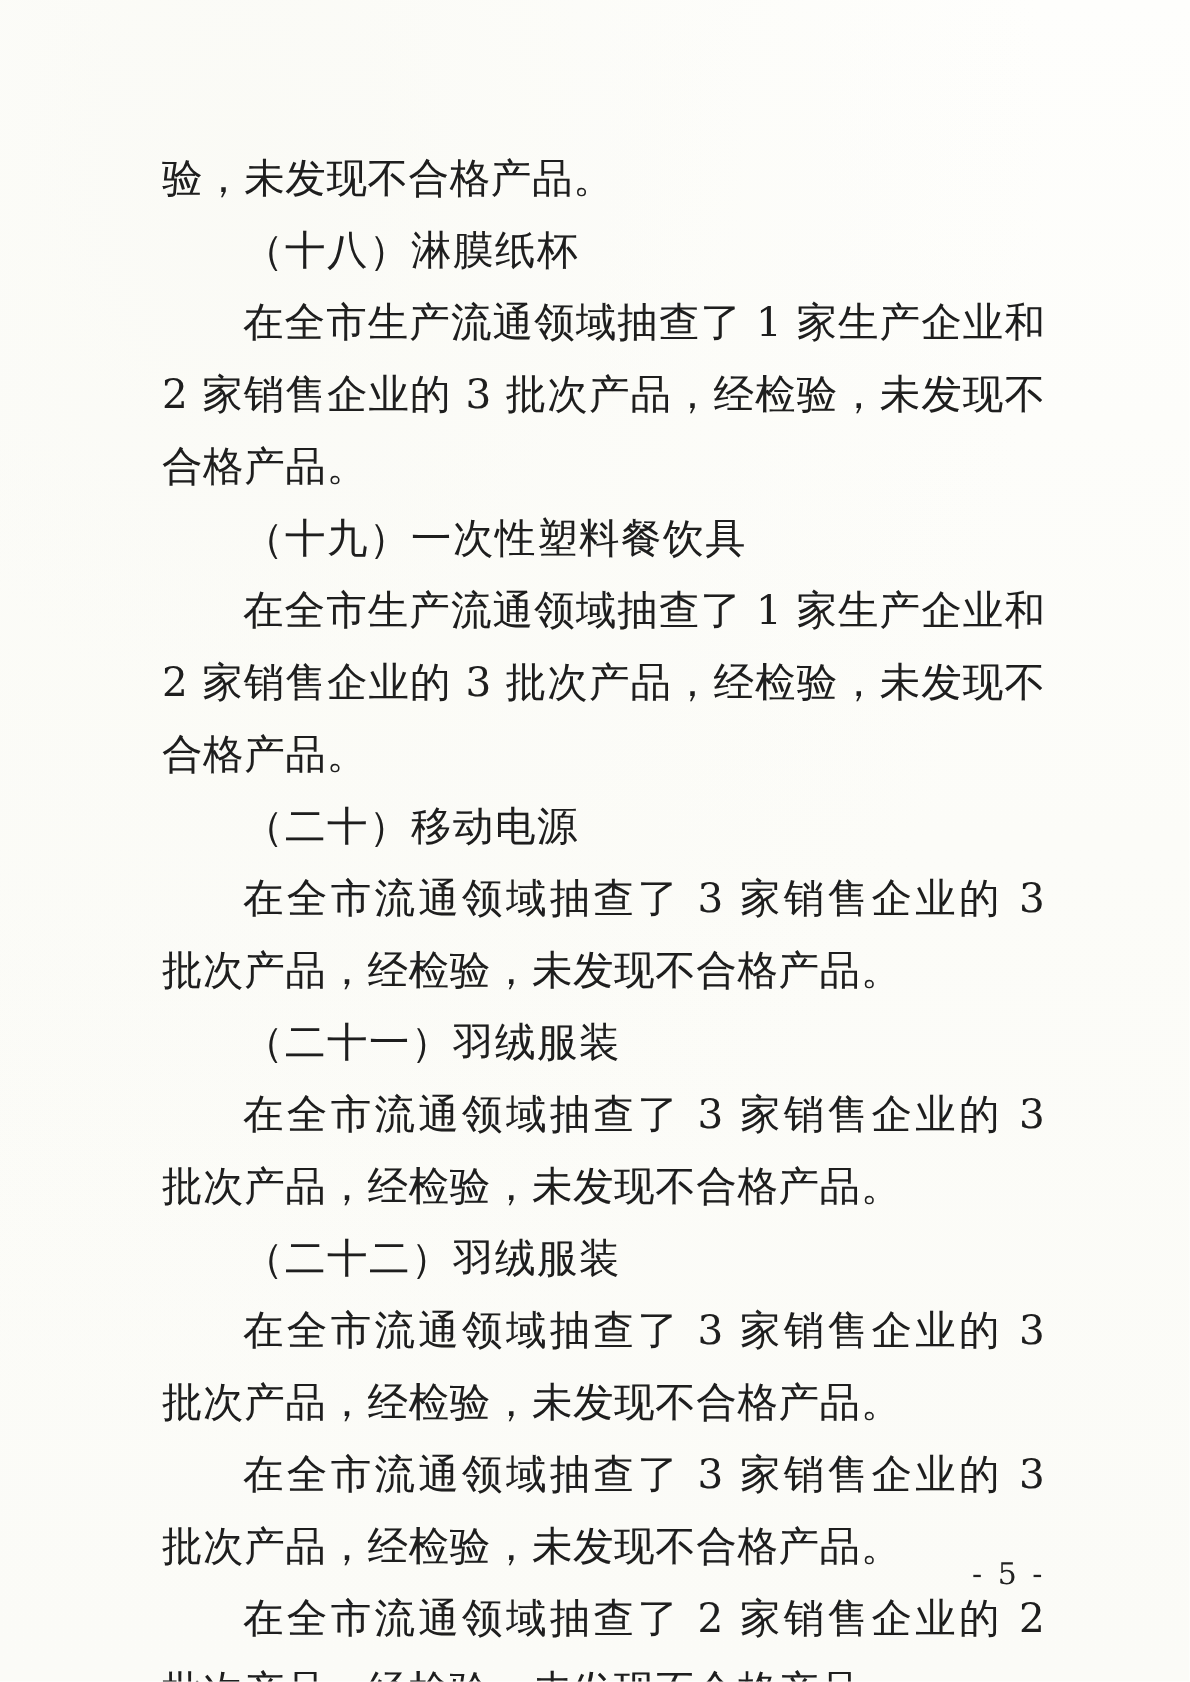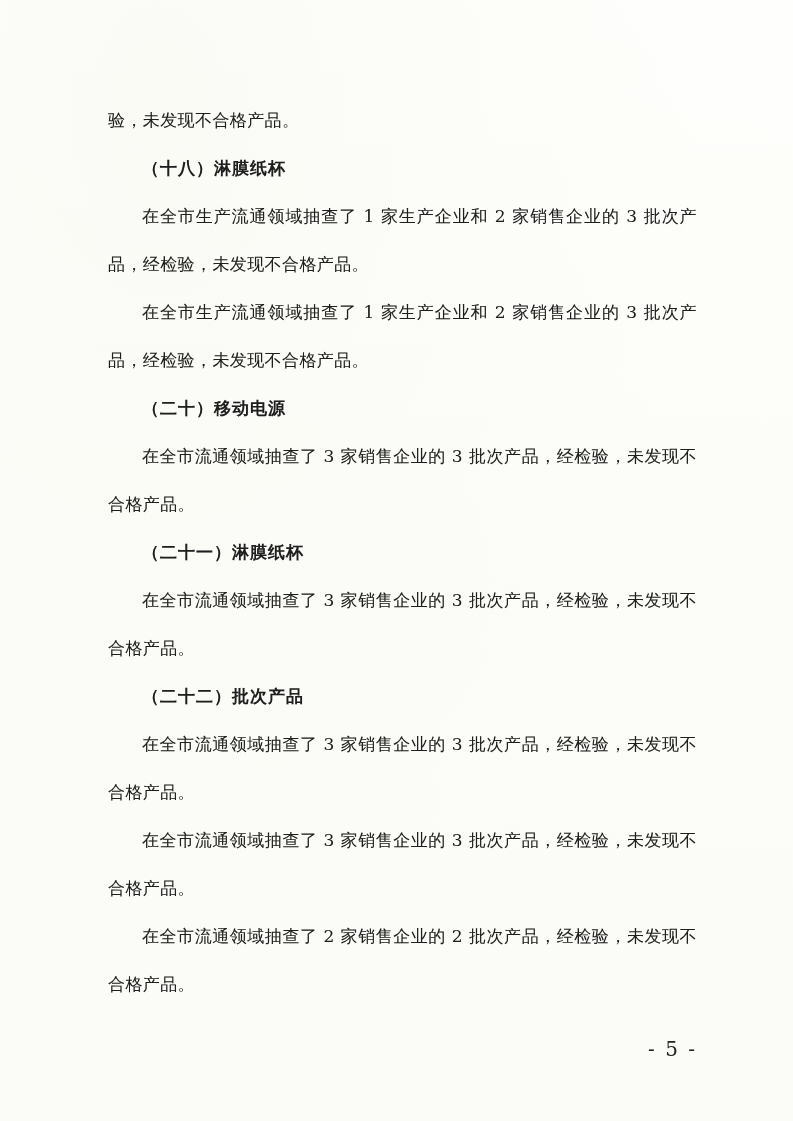--- a/index.html
+++ b/index.html
@@ -31,33 +31,33 @@
       radial-gradient(ellipse at 20% 10%, rgba(250,250,245,0.9) 0%, rgba(252,252,248,0) 60%),
       linear-gradient(180deg, #fefefc 0%, #fcfcf8 50%, #fbfbf7 100%);
     pointer-events: none;
   }
   .content {
     position: relative;
     z-index: 2;
   }
   p.para {
     margin: 0 0 0 0;
-    font-size: 17px;
+    font-size: 27px;
     line-height: 48px;
     letter-spacing: 0.4px;
     text-align: justify;
     text-justify: inter-ideograph;
     color: #1e1e1e;
   }
   p.indent {
     text-indent: 2em;
   }
   p.heading {
     text-indent: 2em;
-    font-weight: 700;
+    font-weight: 400;
     letter-spacing: 1px;
   }
   .pagenum {
     position: absolute;
     right: 96px;
     bottom: 60px;
     font-size: 20px;
     letter-spacing: 2px;
     color: #222;
     z-index: 3;
@@ -70,29 +70,30 @@
 <body>
 
 <div class="page">
   <div class="content">
 
     <p class="para">验，未发现不合格产品。</p>
 
     <p class="para heading">（十八）淋膜纸杯</p>
     <p class="para indent">在全市生产流通领域抽查了 1 家生产企业和 2 家销售企业的 3 批次产品，经检验，未发现不合格产品。</p>
 
+    <p class="para heading">（十九）一次性塑料餐饮具</p>
     <p class="para indent">在全市生产流通领域抽查了 1 家生产企业和 2 家销售企业的 3 批次产品，经检验，未发现不合格产品。</p>
 
     <p class="para heading">（二十）移动电源</p>
     <p class="para indent">在全市流通领域抽查了 3 家销售企业的 3 批次产品，经检验，未发现不合格产品。</p>
 
-    <p class="para heading">（二十一）淋膜纸杯</p>
+    <p class="para heading">（二十一）羽绒服装</p>
     <p class="para indent">在全市流通领域抽查了 3 家销售企业的 3 批次产品，经检验，未发现不合格产品。</p>
 
-    <p class="para heading">（二十二）批次产品</p>
+    <p class="para heading">（二十二）羽绒服装</p>
     <p class="para indent">在全市流通领域抽查了 3 家销售企业的 3 批次产品，经检验，未发现不合格产品。</p>
 
     <p class="para indent">在全市流通领域抽查了 3 家销售企业的 3 批次产品，经检验，未发现不合格产品。</p>
 
     <p class="para indent">在全市流通领域抽查了 2 家销售企业的 2 批次产品，经检验，未发现不合格产品。</p>
 
   </div>
   <div class="pagenum">- 5 -</div>
 </div>
 

